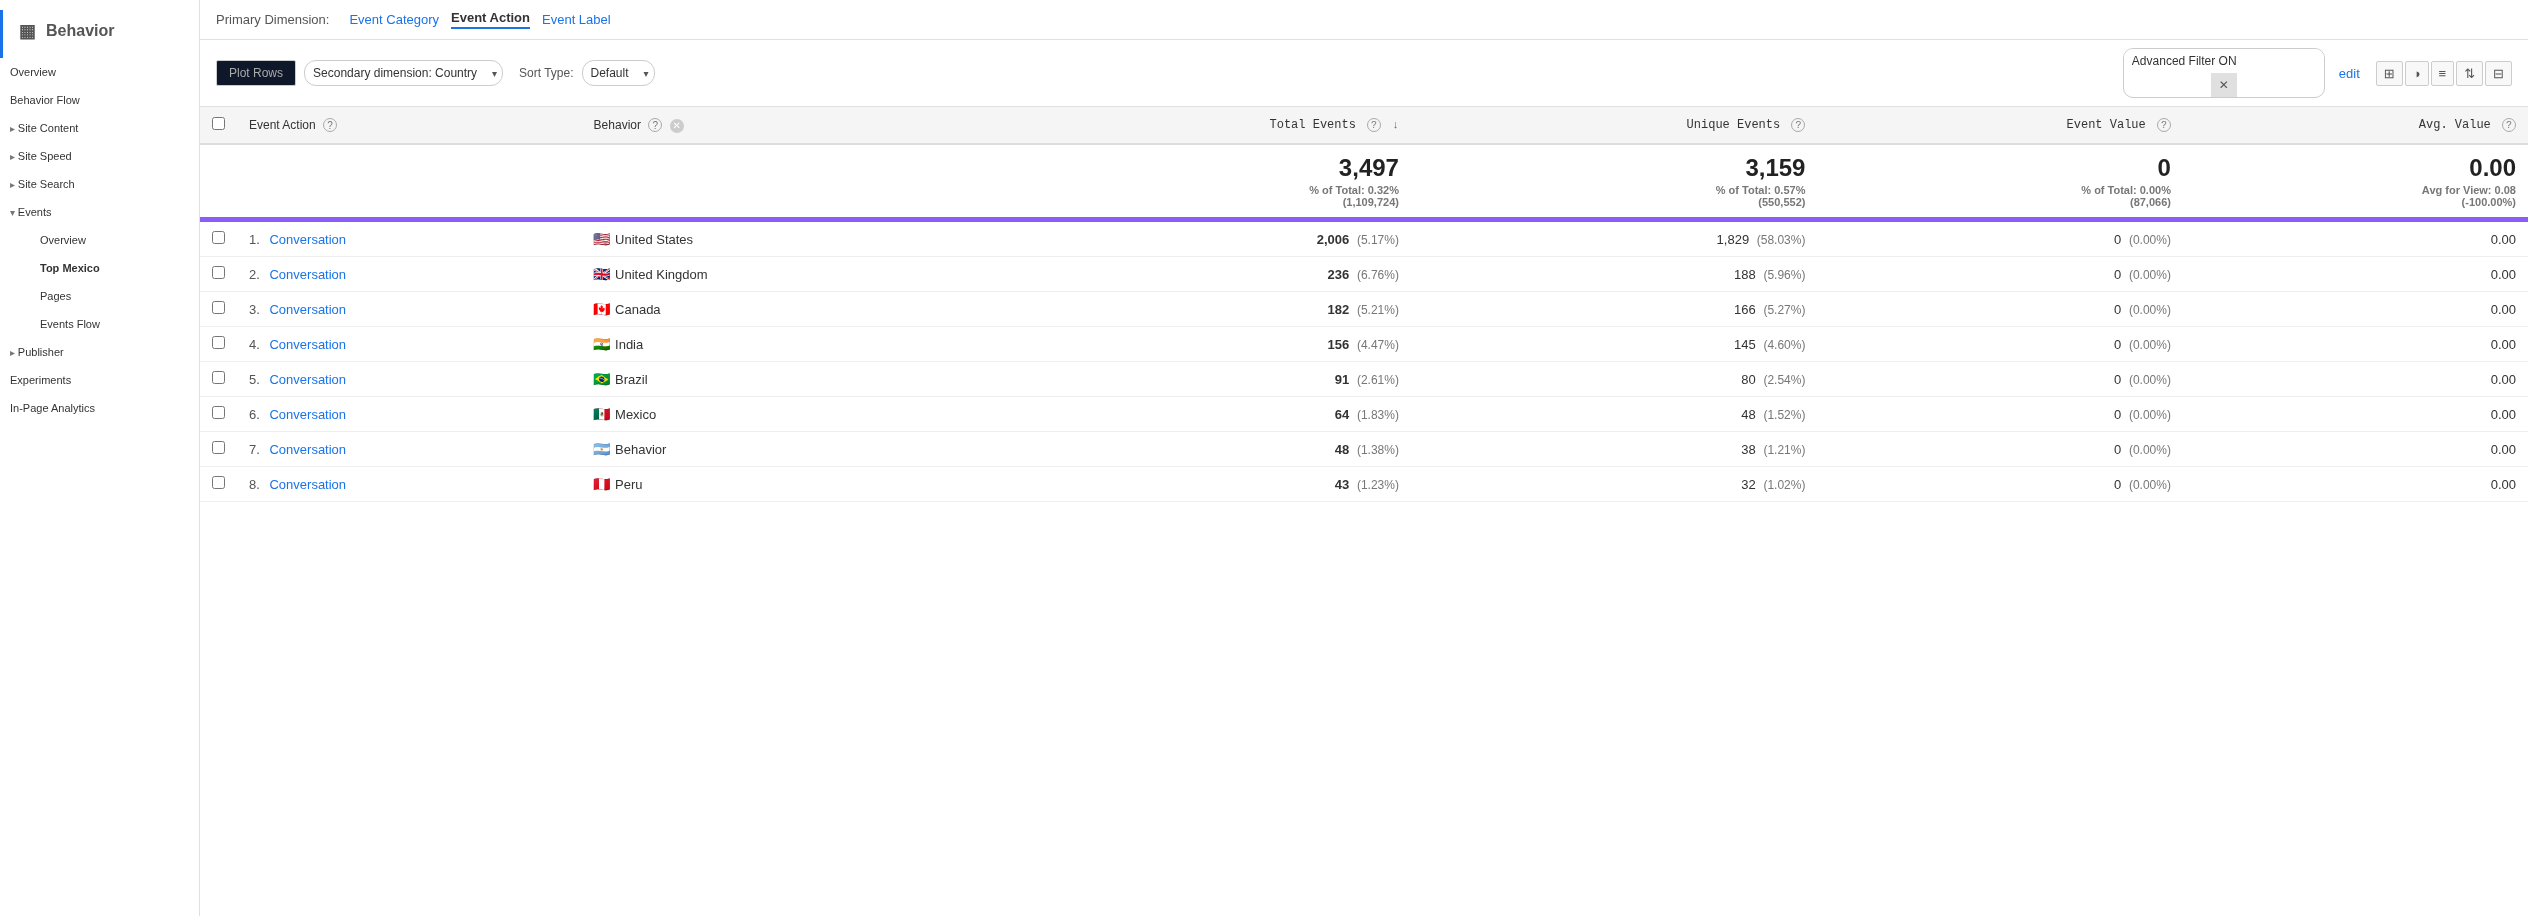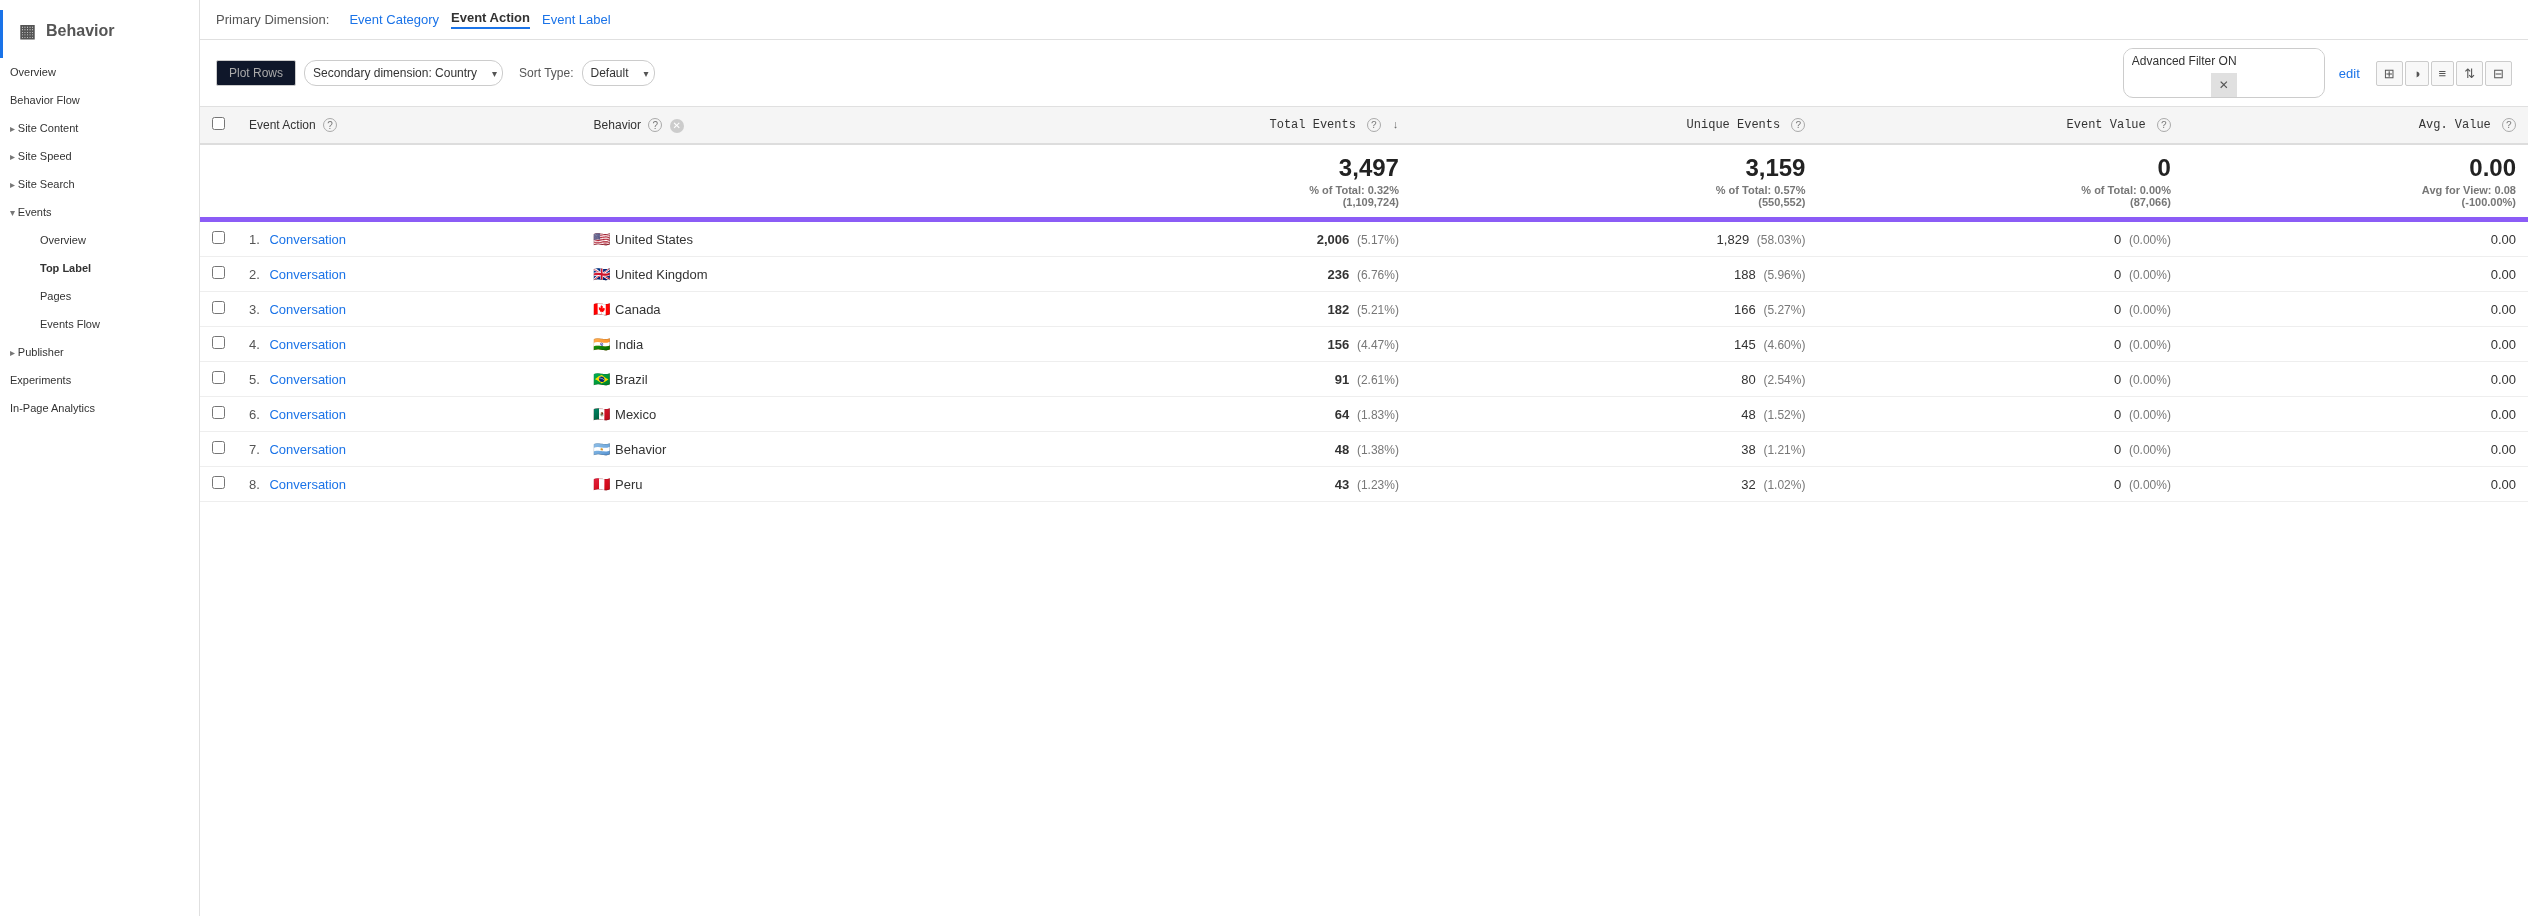--- a/index.html
+++ b/index.html
@@ -69,21 +69,21 @@
     <span>Behavior</span>
   </div>
   <nav class="sidebar-nav">
     <div class="sidebar-item">Overview</div>
     <div class="sidebar-item">Behavior Flow</div>
     <div class="sidebar-item has-arrow">Site Content</div>
     <div class="sidebar-item has-arrow">Site Speed</div>
     <div class="sidebar-item has-arrow">Site Search</div>
     <div class="sidebar-item open-arrow">Events</div>
     <div class="sidebar-item sub-indented">Overview</div>
-    <div class="sidebar-item sub-indented active">Top Label</div>
+    <div class="sidebar-item sub-indented active">Top Mexico</div>
     <div class="sidebar-item sub-indented">Pages</div>
     <div class="sidebar-item sub-indented">Events Flow</div>
     <div class="sidebar-item has-arrow">Publisher</div>
     <div class="sidebar-item">Experiments</div>
     <div class="sidebar-item">In-Page Analytics</div>
   </nav>
 </div>
 
 <div class="main">
 

